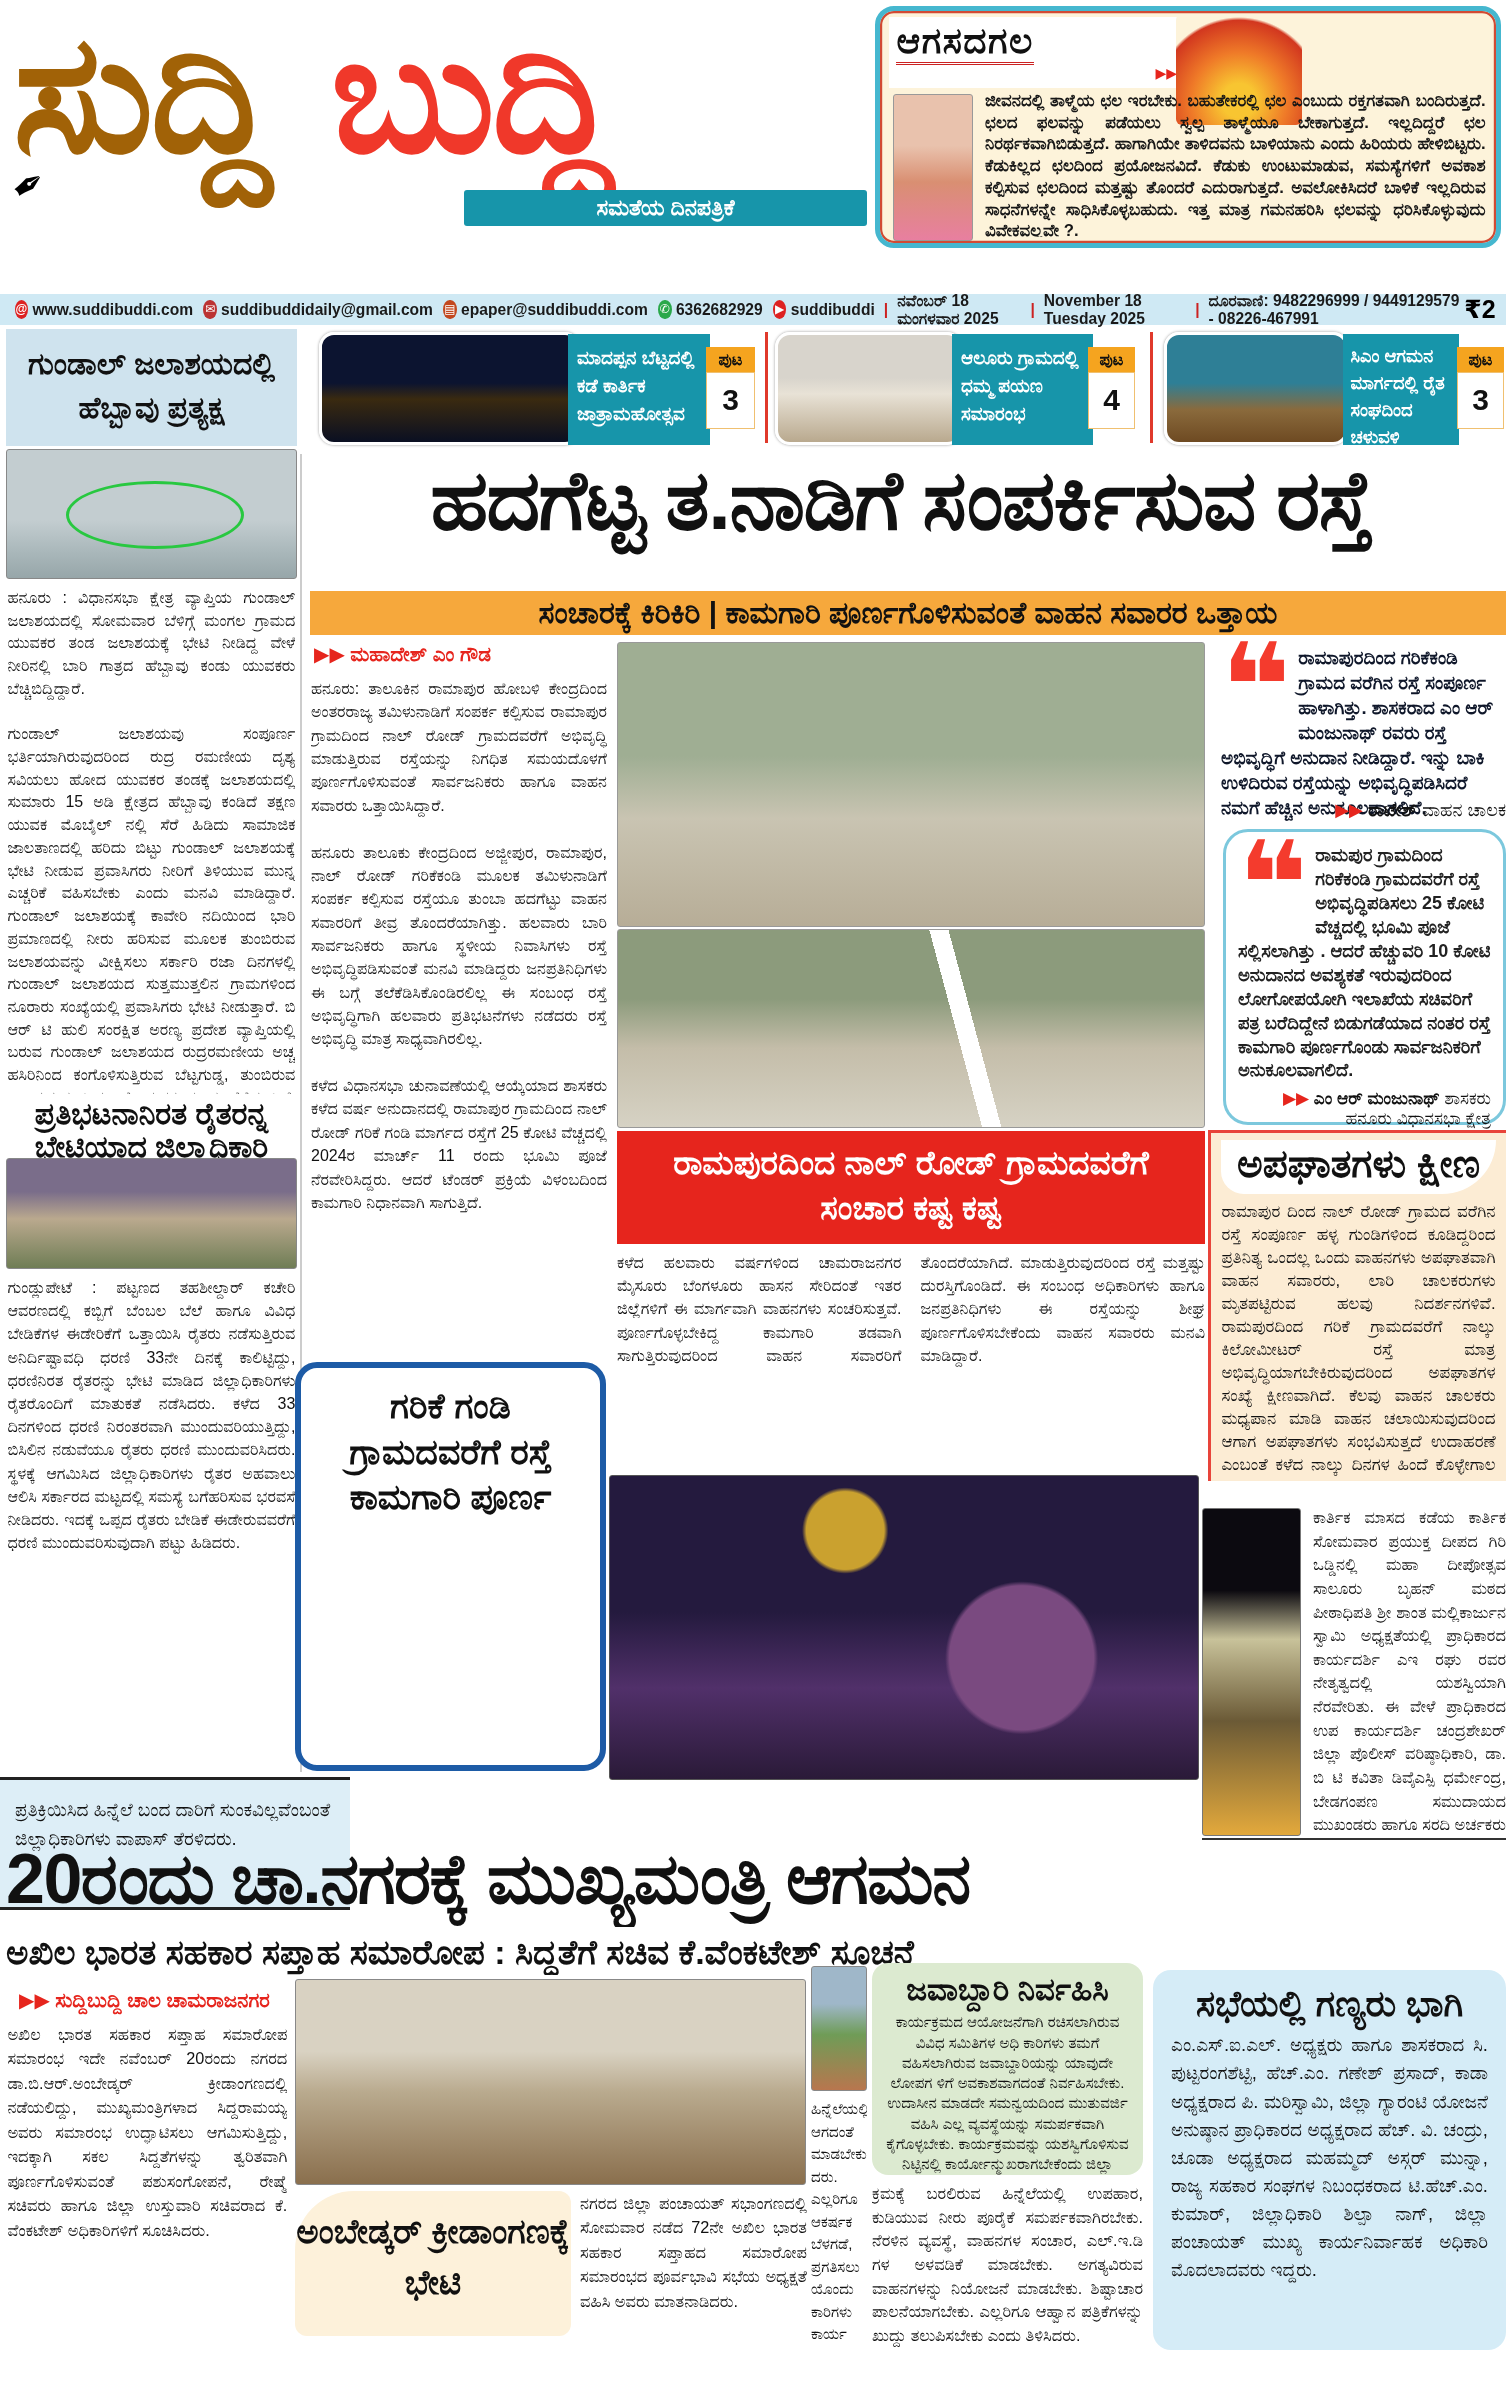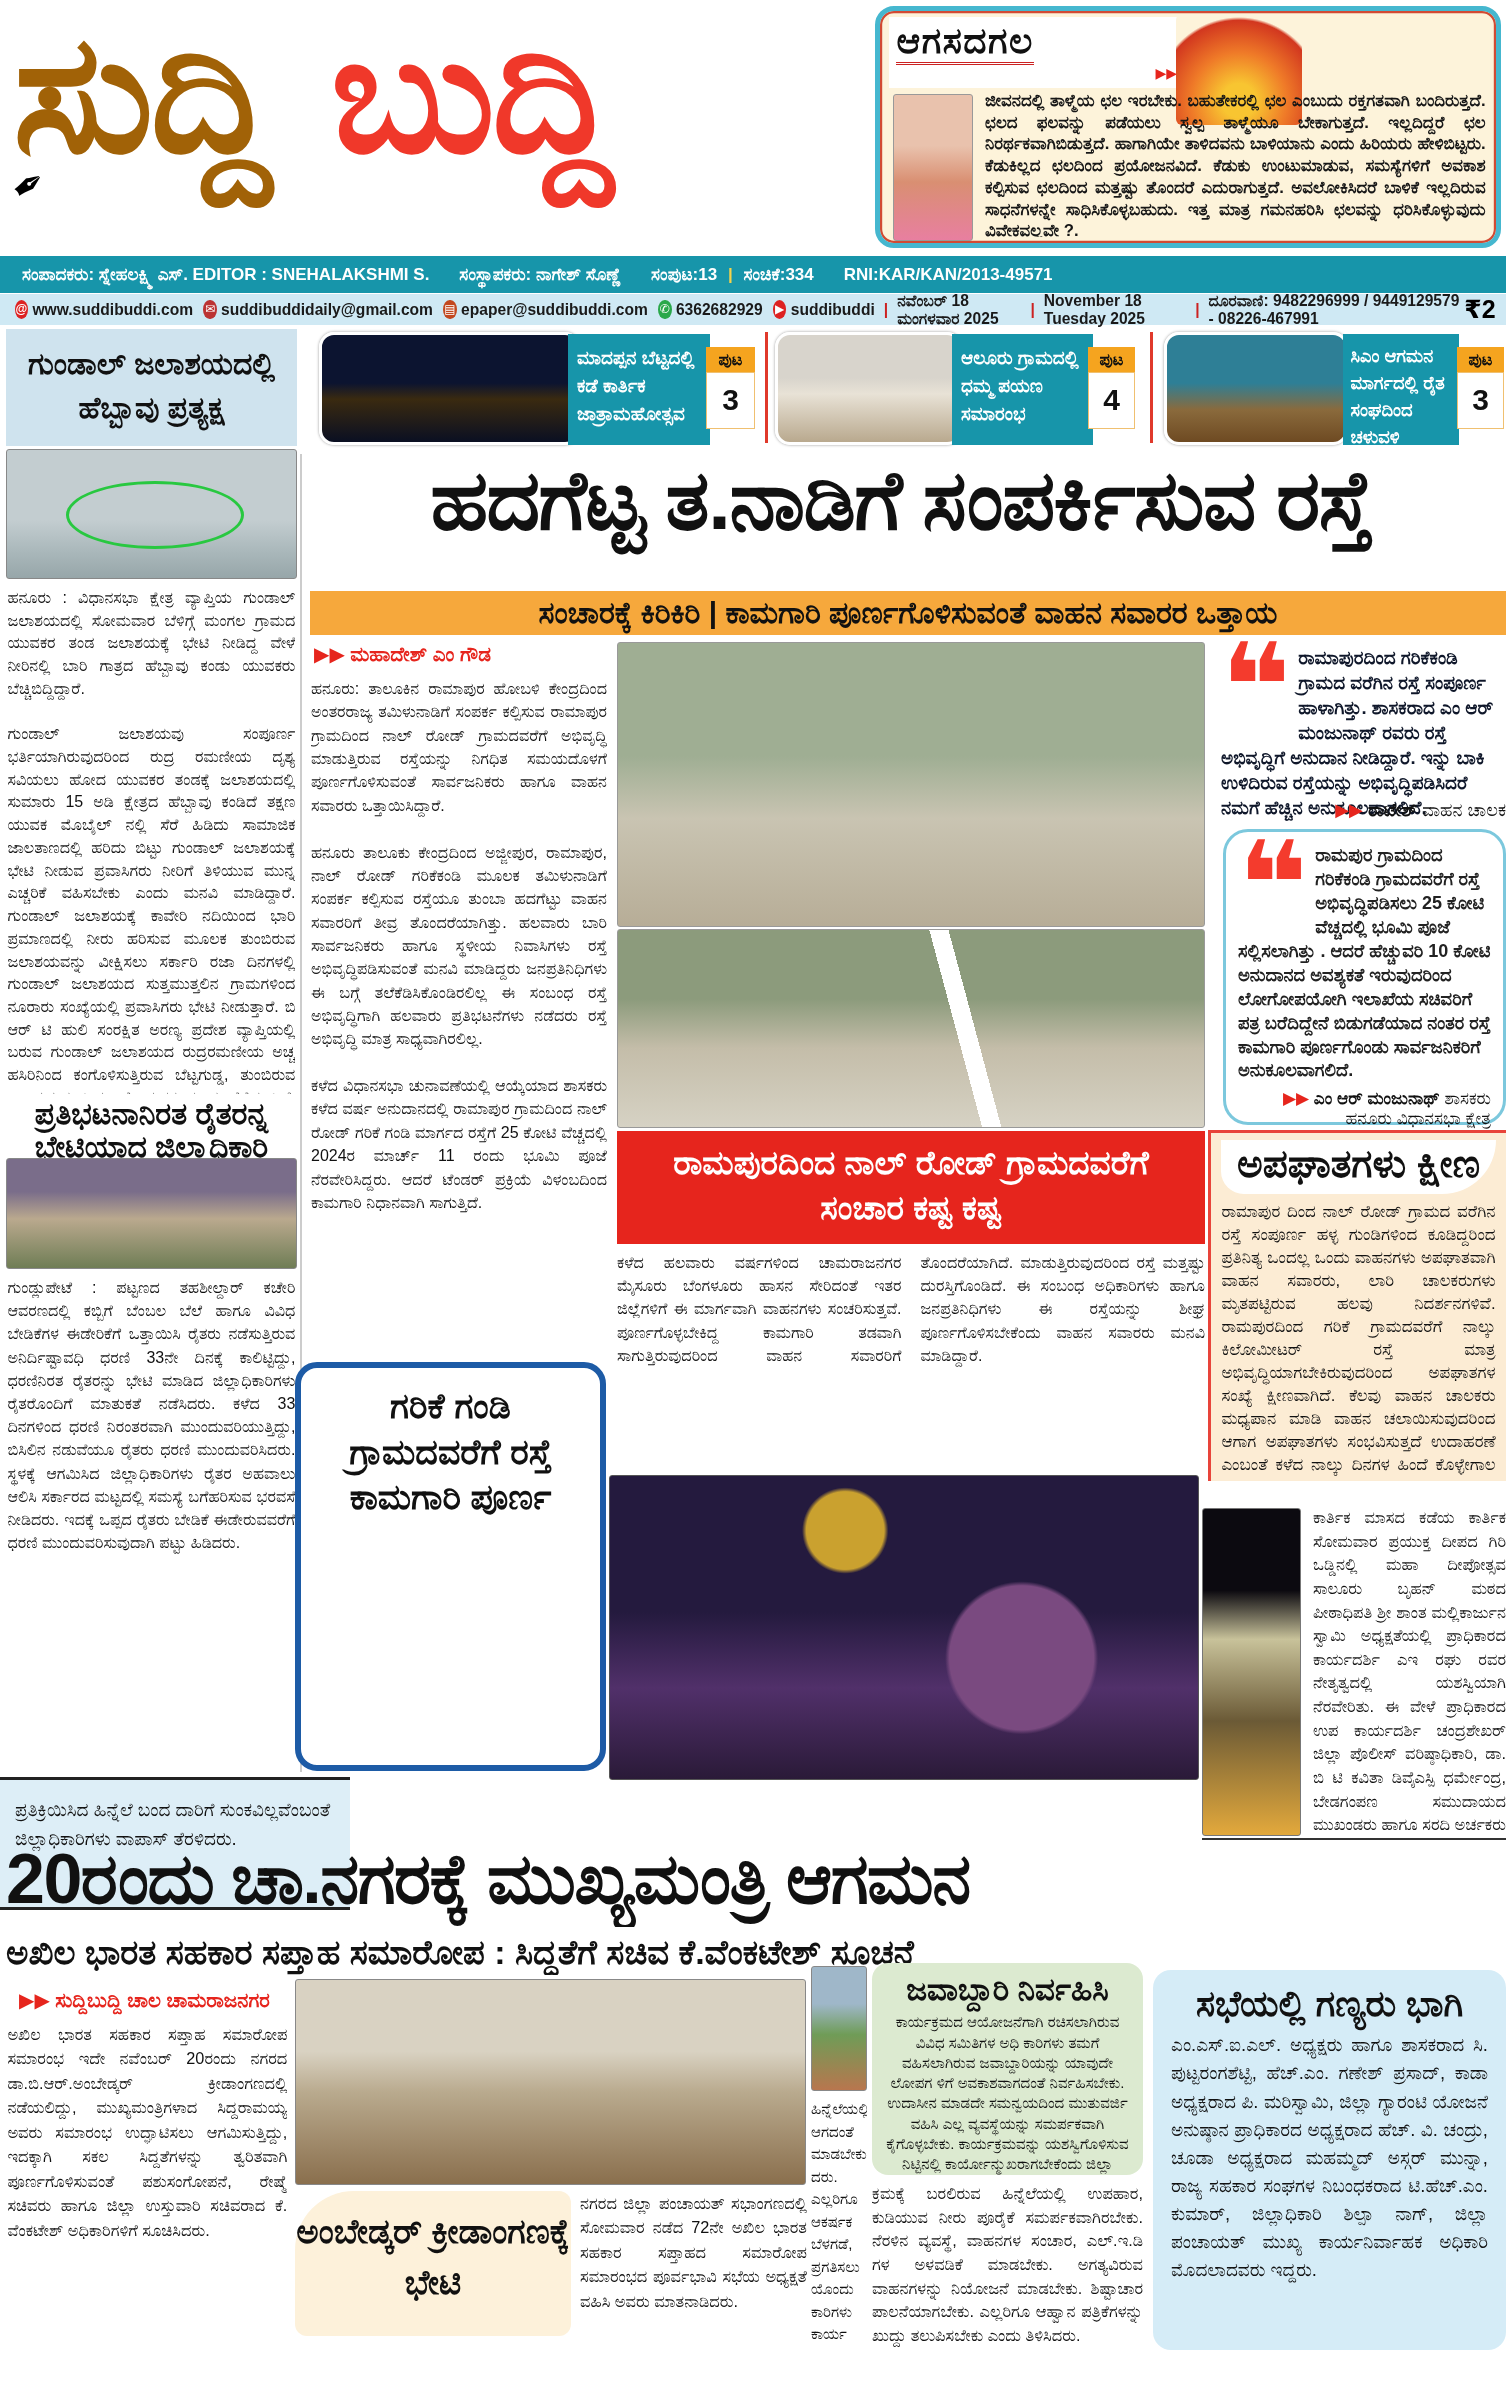--- a/index.html
+++ b/index.html
@@ -24,44 +24,35 @@
 </head>
 <body>
 
 <div id="page">
 
   <div class="abs" style="left:13.3px;top:-10.4px;width:852px;height:208px;font-size:165px;font-weight:bold;letter-spacing:-3px;line-height:208px;white-space:nowrap">
     <span style="color:#a16207">ಸುದ್ದಿ</span>
     <span style="color:#f0382a;margin-left:19px">ಬುದ್ದಿ</span>
   </div>
   <div class="abs" style="left:12px;top:162px;font-size:40px;transform:rotate(-35deg);color:#000">✒</div>
+  <div class="abs teal ctr b" style="left:464px;top:190px;width:403px;height:36px;font-size:22px;line-height:36px;border-radius:3px">ಸಮತೆಯ ದಿನಪತ್ರಿಕೆ</div>
 
   <div class="abs" style="left:875px;top:6px;width:626px;height:242px;border:5.2px solid #45b7cf;border-radius:19px;background:#fdf3da;box-shadow:inset 0 0 0 2.2px #d24a33;overflow:hidden">
     <div class="abs" style="left:9px;top:6px;width:323px;height:71px;background:#fff;padding:3px 7.4px">
       <div style="font-size:36px;font-weight:900;letter-spacing:1.5px;border-bottom:3px double #c22;display:inline-block">ಆಗಸದಗಲ</div>
       <div style="text-align:right;font-size:14px">
         <span class="red-arrow">▶▶</span>
         <span style="color:#c22;font-style:italic;font-weight:bold">ಸ್ನೇಹ</span>
       </div>
     </div>
     <div class="abs" style="left:296px;top:3px;width:126px;height:111px;background:radial-gradient(circle at 50% 78%,#f8c531 0 16%,#ef7a28 45%,#d2371f 75%,#fdf3da 78%);border-radius:6px"></div>
     <div class="abs photo" style="left:13.3px;top:83px;width:80px;height:147px;border:1.5px solid #999;background:linear-gradient(180deg,#e9c2ad 0 35%,#d98f72 60%,#e87fa0 100%)"></div>
     <div class="abs just" style="left:105px;top:79px;right:10.4px;bottom:6px;font-size:16.7px;font-weight:700;line-height:1.3;color:#161616;overflow:hidden">ಜೀವನದಲ್ಲಿ ತಾಳ್ಮೆಯ ಛಲ ಇರಬೇಕು. ಬಹುತೇಕರಲ್ಲಿ ಛಲ ಎಂಬುದು ರಕ್ತಗತವಾಗಿ ಬಂದಿರುತ್ತದೆ. ಛಲದ ಫಲವನ್ನು ಪಡೆಯಲು ಸ್ವಲ್ಪ ತಾಳ್ಮೆಯೂ ಬೇಕಾಗುತ್ತದೆ. ಇಲ್ಲದಿದ್ದರೆ ಛಲ ನಿರರ್ಥಕವಾಗಿಬಿಡುತ್ತದೆ. ಹಾಗಾಗಿಯೇ ತಾಳಿದವನು ಬಾಳಿಯಾನು ಎಂದು ಹಿರಿಯರು ಹೇಳಿಬಿಟ್ಟರು. ಕೆಡುಕಿಲ್ಲದ ಛಲದಿಂದ ಪ್ರಯೋಜನವಿದೆ. ಕೆಡುಕು ಉಂಟುಮಾಡುವ, ಸಮಸ್ಯೆಗಳಿಗೆ ಅವಕಾಶ ಕಲ್ಪಿಸುವ ಛಲದಿಂದ ಮತ್ತಷ್ಟು ತೊಂದರೆ ಎದುರಾಗುತ್ತದೆ. ಅವಲೋಕಿಸಿದರೆ ಬಾಳಿಕೆ ಇಲ್ಲದಿರುವ ಸಾಧನೆಗಳನ್ನೇ ಸಾಧಿಸಿಕೊಳ್ಳಬಹುದು. ಇತ್ತ ಮಾತ್ರ ಗಮನಹರಿಸಿ ಛಲವನ್ನು ಧರಿಸಿಕೊಳ್ಳುವುದು ವಿವೇಕವಲ್ಲವೇ ?.</div>
   </div>
 
-  <div class="abs teal" style="left:0;top:256px;width:1506px;height:37px;display:flex;align-items:center;font-size:17px;font-weight:bold;gap:30px;padding-left:22px">
-    <span>ಸಂಪಾದಕರು: ಸ್ನೇಹಲಕ್ಷ್ಮಿ  ಎಸ್.  EDITOR : SNEHALAKSHMI S.</span>
-    <span>ಸಂಸ್ಥಾಪಕರು: ನಾಗೇಶ್ ಸೊಣ್ಣೆ</span>
-    <span>
-      <span>ಸಂಪುಟ:13</span>
-      <span style="color:#f5d34a;margin:0 6px">|</span>
-      <span>ಸಂಚಿಕೆ:334</span>
-    </span>
-    <span>RNI:KAR/KAN/2013-49571</span>
-  </div>
 
   <div class="abs" style="left:0;top:294px;width:1506px;height:31px;background:#cfe9f4;display:flex;align-items:center;font-size:15.6px;font-weight:bold;color:#1a1a1a;padding-left:4.4px">
     <span class="icon-dot" style="background:#d22">@</span>
     <span>www.suddibuddi.com</span>
     <span class="icon-dot" style="background:#b33">✉</span>
     <span>suddibuddidaily@gmail.com</span>
     <span class="icon-dot" style="background:#c2481f">▤</span>
     <span>epaper@suddibuddi.com</span>
     <span class="icon-dot" style="background:#2aa84a">✆</span>
     <span>6362682929</span>

